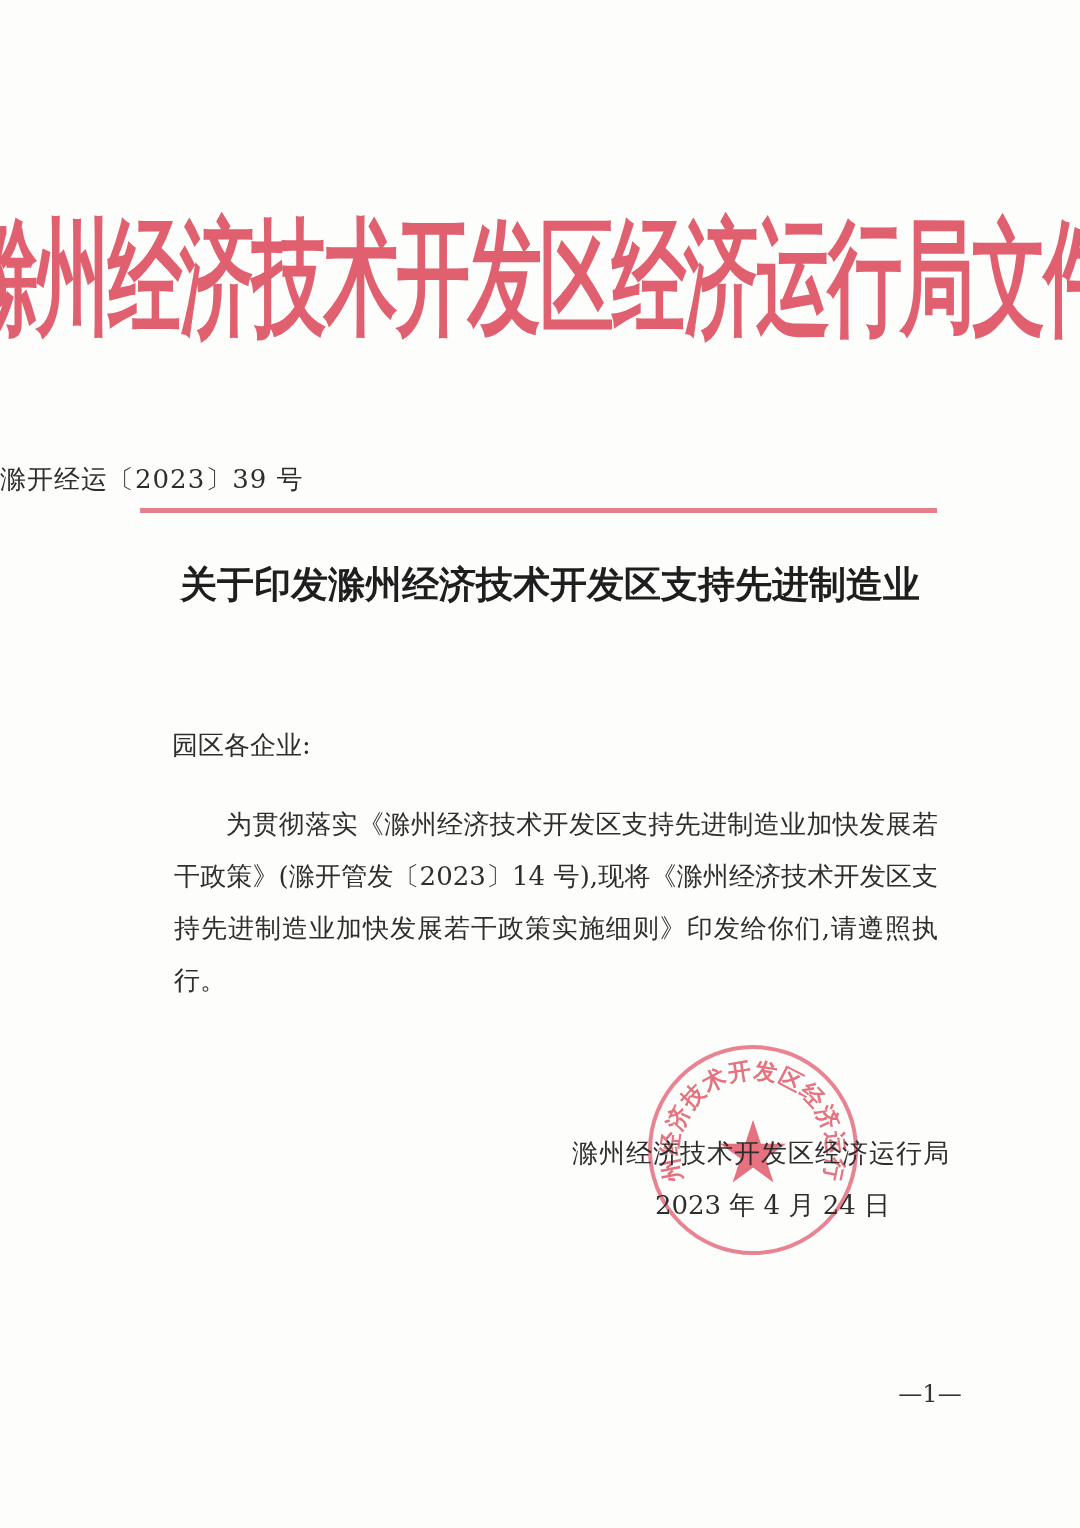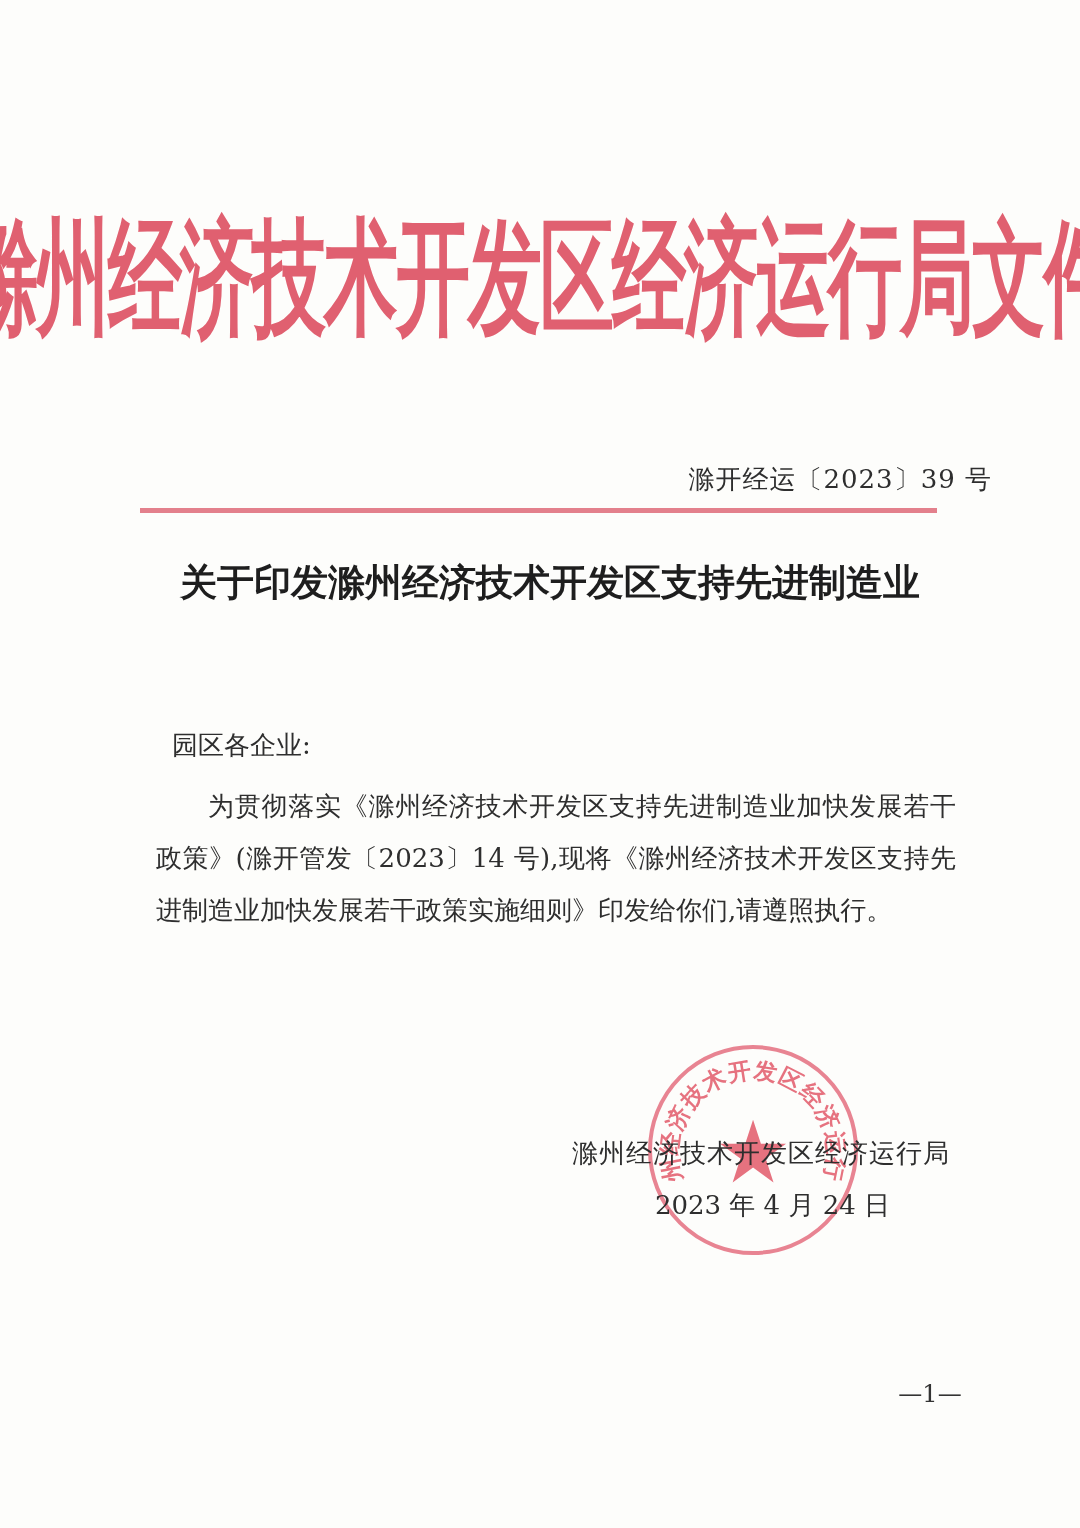--- a/index.html
+++ b/index.html
@@ -23,59 +23,59 @@
     font-size: 74px;
     letter-spacing: -2px;
     transform: scaleY(1.7);
     transform-origin: center center;
     white-space: nowrap;
   }
 
   .doc-number {
     position: absolute;
     left: 0; width: 992px; top: 462px;
-    text-align: right;
+    text-align: left;
     font-size: 26px;
     color: #2e2e2e;
     letter-spacing: 1px;
   }
 
   .red-rule {
     position: absolute;
     left: 140px; top: 508px; width: 797px; height: 5px;
     background: #e3808c;
   }
 
   .title {
     position: absolute;
     left: 140px; width: 820px; top: 556px;
     text-align: center;
     font-size: 37px;
     font-weight: bold;
     line-height: 58px;
     color: #1e1e1e;
-    font-family: Liberation Mono, monospace;
+    font-family: Liberation Serif, serif;
   }
 
   .salutation {
     position: absolute;
     left: 172px; top: 728px;
     font-size: 26px;
     color: #2e2e2e;
   }
 
   .body-text {
     position: absolute;
     left: 156px; top: 780px; width: 800px;
     font-size: 26px;
     line-height: 52px;
     color: #2e2e2e;
     text-align: justify;
   }
-  .body-text p { margin: 0; text-indent: 52px; }
+  .body-text p { margin: 18px; text-indent: 52px; }
 
   .stamp {
     position: absolute;
     left: 648px; top: 1045px;
     width: 210px; height: 210px;
     border: 4px solid #e57080;
     border-radius: 50%;
     box-sizing: border-box;
     opacity: 0.85;
   }

